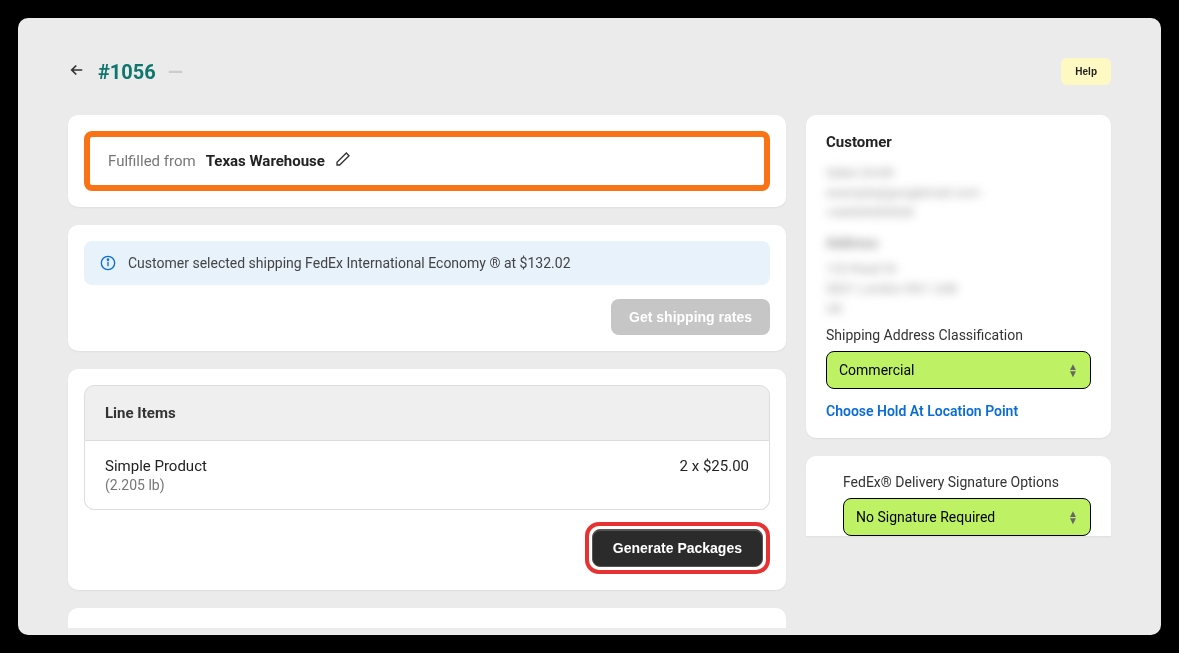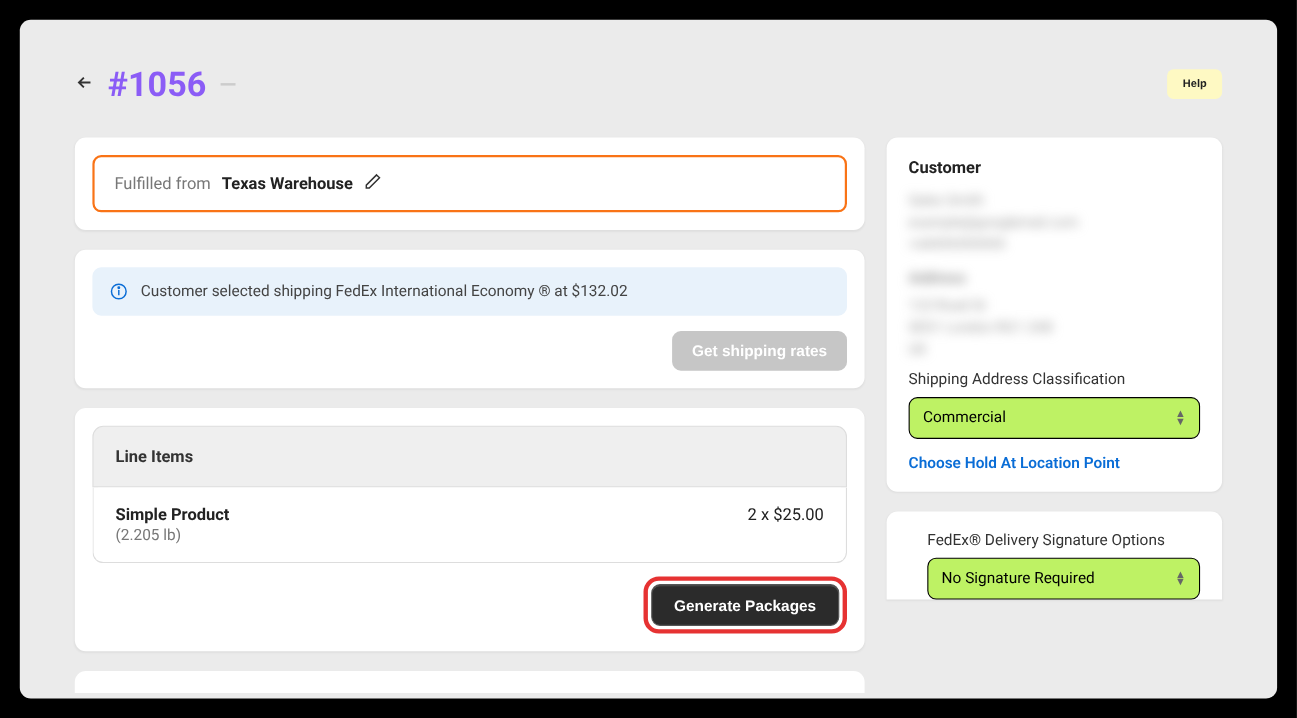--- a/index.html
+++ b/index.html
@@ -29,23 +29,23 @@
       display: flex;
       align-items: center;
       gap: 12px;
     }
     .back-btn {
       cursor: pointer;
       font-size: 20px;
       color: #333;
     }
     .order-title {
-      font-size: 31px;
-      font-weight: 700;
-      color: #8b5cf6;
+      font-size: 20px;
+      font-weight: 700;
+      color: #0f766e;
     }
     .title-dash {
       color: #ccc;
       font-size: 20px;
       font-weight: 700;
     }
     .help-btn {
       background: #fef9c3;
       border: none;
       padding: 8px 14px;
@@ -63,21 +63,21 @@
     .main-col { flex: 1; }
     .side-col { width: 305px; }
     .card {
       background: #fff;
       border-radius: 10px;
       box-shadow: 0 1px 2px rgba(0,0,0,0.05);
       margin-bottom: 18px;
     }
     .fulfill-card { padding: 16px; }
     .fulfill-box {
-      border: 2px solid #f97316;
+      border: 6px solid #f97316;
       border-radius: 8px;
       padding: 14px 18px;
       display: flex;
       align-items: center;
       gap: 10px;
     }
     .fulfill-label { color: #777; font-size: 15px; }
     .fulfill-value { font-weight: 700; font-size: 15px; color: #222; }
     .edit-icon { cursor: pointer; color: #333; }
     .shipping-card { padding: 16px; }
@@ -124,21 +124,21 @@
       border: 1px solid #ddd;
       border-top: none;
       margin: 0 16px;
       border-bottom-left-radius: 10px;
       border-bottom-right-radius: 10px;
       padding: 16px 20px;
       display: flex;
       justify-content: space-between;
       align-items: flex-start;
     }
-    .li-name { font-weight: 700; font-size: 15px; color: #222; }
+    .li-name { font-weight: 400; font-size: 15px; color: #222; }
     .li-weight { color: #777; font-size: 14px; margin-top: 2px; }
     .li-price { font-size: 15px; color: #222; }
     .gen-btn-wrap {
       padding: 12px 16px 16px 16px;
       display: flex;
       justify-content: flex-end;
     }
     .gen-btn-highlight {
       border: 4px solid #e63232;
       border-radius: 14px;

